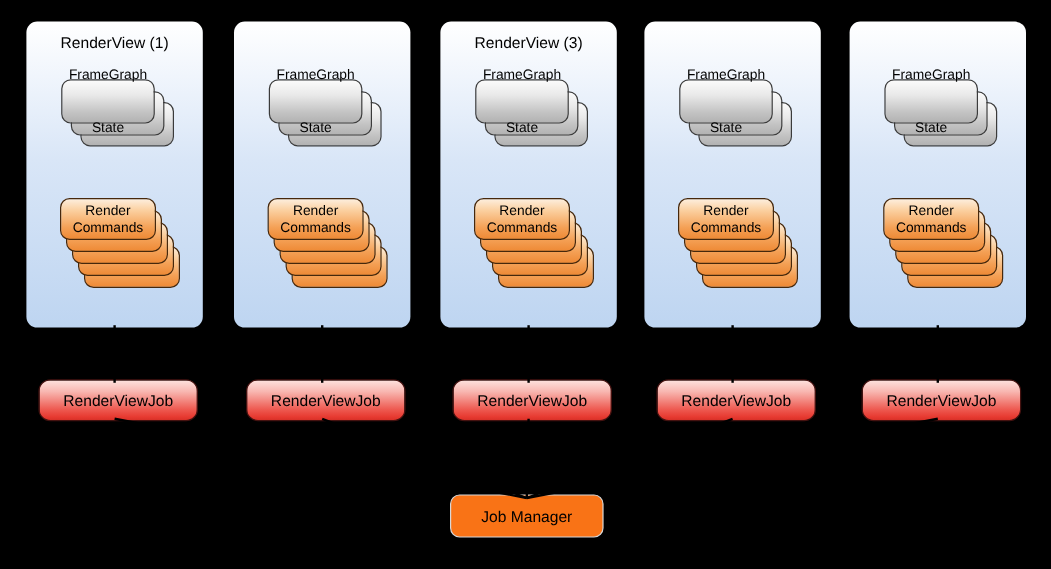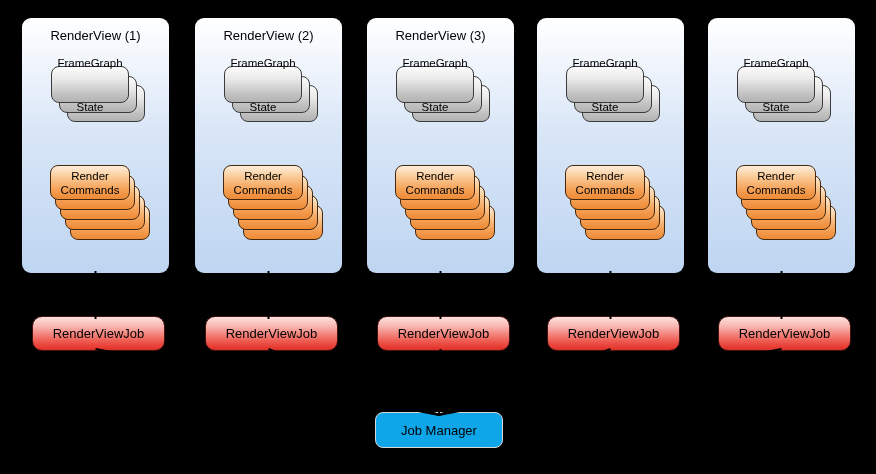--- a/index.html
+++ b/index.html
@@ -68,21 +68,21 @@
     display: flex; justify-content: center; align-items: center; text-align: center;
   }
   .job-label { font-size: 13px; color: #000000; }
   .manager {
     position: absolute;
     left: 375px; top: 412px;
     width: 128px; height: 36px;
     box-sizing: border-box;
     border: 1px solid #d8d8d8;
     border-radius: 8px;
-    background: #0ea5e9;
+    background: #f97316;
     display: flex; justify-content: center; align-items: center;
   }
   .manager-label { font-size: 13px; color: #000000; }
   #connectors {
     position: absolute; left: 0; top: 0;
     width: 876px; height: 474px;
     z-index: 50;
     pointer-events: none;
   }
   
@@ -119,21 +119,20 @@
         </div>
       </div>
     </div>
     <div class="job">
       <span class="job-label">RenderViewJob</span>
     </div>
   </div>
 
   <div class="column col-1">
     <div class="panel">
-      <div class="panel-title">RenderView (2)</div>
       <div class="stack state-stack">
         <div class="card gray l2"></div>
         <div class="card gray l1"></div>
         <div class="card gray l0">
           <span class="card-line">FrameGraph</span>
           <span class="card-line">State</span>
         </div>
       </div>
       <div class="stack cmd-stack">
         <div class="card orange l4"></div>

